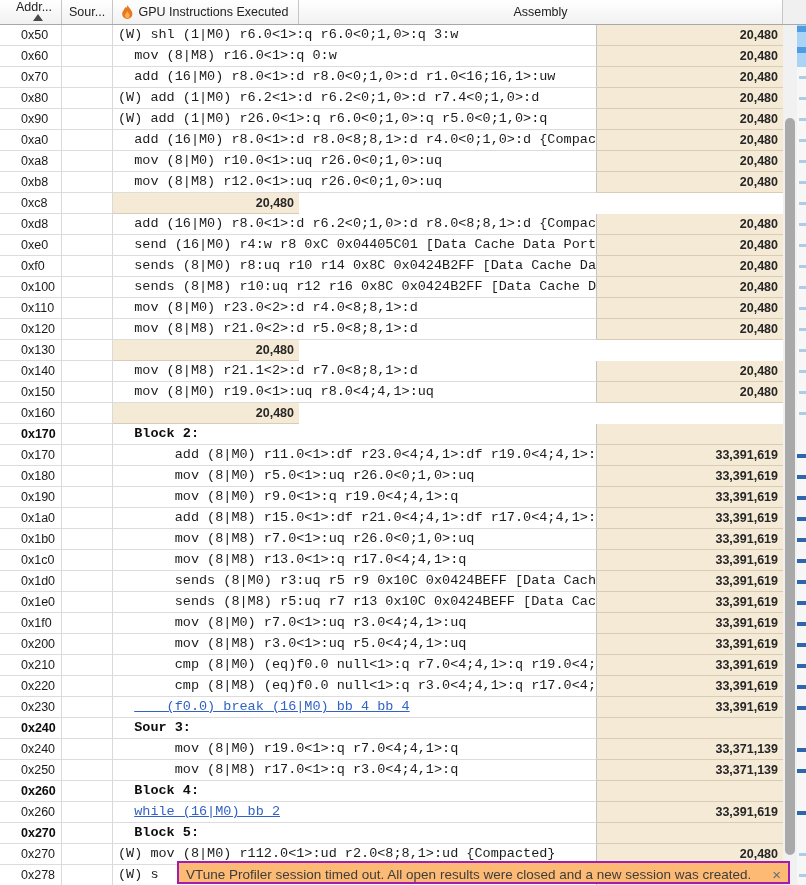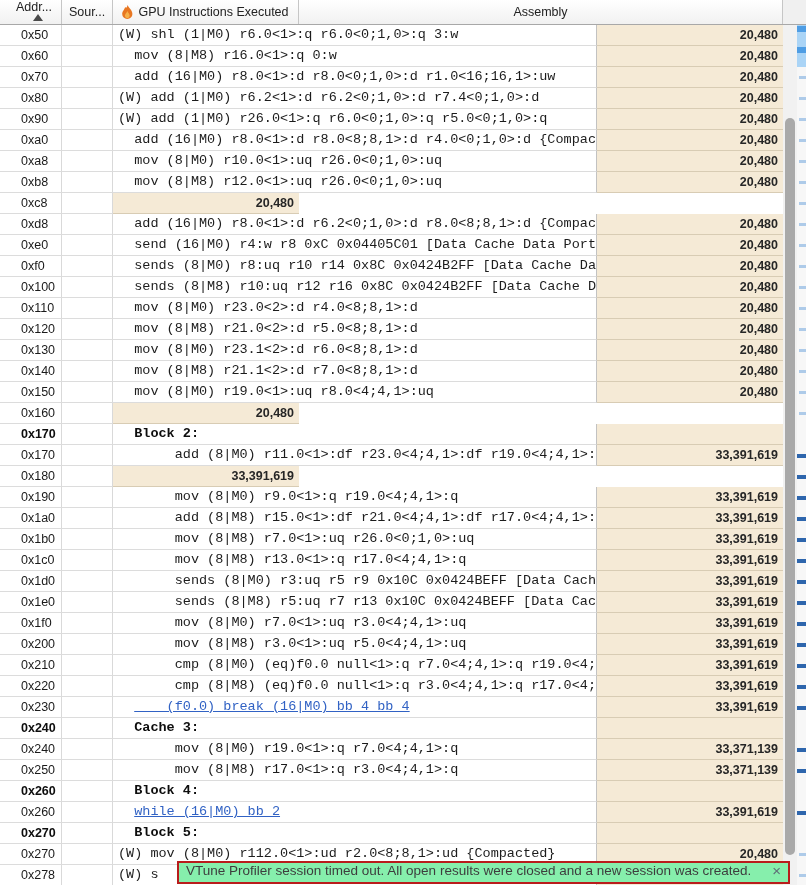--- a/index.html
+++ b/index.html
@@ -39,21 +39,21 @@
 
   
   .marker-bar{position:absolute;left:797px;top:25px;width:9px;height:860px;background:#f7f7f7;}
   .sel-block{position:absolute;left:0;width:9px;background:#aad4f6;}
   .dash-bright{position:absolute;left:0;width:9px;height:6px;background:#4e9de4;}
   .dash-light{position:absolute;left:2px;width:7px;height:3px;background:#aecbe9;}
   .dash-dark{position:absolute;left:0;width:9px;height:4px;background:#2e66ad;}
 
   
   .toast{position:absolute;left:177px;top:861px;width:613px;height:23px;box-sizing:border-box;
-      background:#86efac;border:2px solid #b91c1c;display:flex;align-items:flex-start;
+      background:#fdba74;border:2px solid #a21caf;display:flex;align-items:flex-end;
       padding:0 7px;font-size:13.5px;color:#3d3d3d;white-space:nowrap;overflow:hidden;z-index:5;}
   .toast-close{margin-left:auto;color:#5f6f77;font-size:15px;line-height:15px;cursor:pointer;padding-left:8px;}
 </style>
 </head>
 <body>
 
 <div id="app">
 
   <div class="grid-header">
     <div class="hcell hc-addr">
@@ -162,21 +162,20 @@
     </div>
       <div class="row">
       <div class="cell c-addr">0x120</div>
       <div class="cell c-sour"></div>
       <div class="cell c-asm">  mov (8|M8) r21.0&lt;2&gt;:d r5.0&lt;8;8,1&gt;:d</div>
       <div class="cell c-val">20,480</div>
     </div>
       <div class="row">
       <div class="cell c-addr">0x130</div>
       <div class="cell c-sour"></div>
-      <div class="cell c-asm">  mov (8|M0) r23.1&lt;2&gt;:d r6.0&lt;8;8,1&gt;:d</div>
       <div class="cell c-val">20,480</div>
     </div>
       <div class="row">
       <div class="cell c-addr">0x140</div>
       <div class="cell c-sour"></div>
       <div class="cell c-asm">  mov (8|M8) r21.1&lt;2&gt;:d r7.0&lt;8;8,1&gt;:d</div>
       <div class="cell c-val">20,480</div>
     </div>
       <div class="row">
       <div class="cell c-addr">0x150</div>
@@ -197,20 +196,21 @@
     </div>
       <div class="row">
       <div class="cell c-addr">0x170</div>
       <div class="cell c-sour"></div>
       <div class="cell c-asm">       add (8|M0) r11.0&lt;1&gt;:df r23.0&lt;4;4,1&gt;:df r19.0&lt;4;4,1&gt;:df</div>
       <div class="cell c-val">33,391,619</div>
     </div>
       <div class="row">
       <div class="cell c-addr">0x180</div>
       <div class="cell c-sour"></div>
+      <div class="cell c-asm">       mov (8|M0) r5.0&lt;1&gt;:uq r26.0&lt;0;1,0&gt;:uq</div>
       <div class="cell c-val">33,391,619</div>
     </div>
       <div class="row">
       <div class="cell c-addr">0x190</div>
       <div class="cell c-sour"></div>
       <div class="cell c-asm">       mov (8|M0) r9.0&lt;1&gt;:q r19.0&lt;4;4,1&gt;:q</div>
       <div class="cell c-val">33,391,619</div>
     </div>
       <div class="row">
       <div class="cell c-addr">0x1a0</div>
@@ -268,21 +268,21 @@
     </div>
       <div class="row">
       <div class="cell c-addr">0x230</div>
       <div class="cell c-sour"></div>
       <div class="cell c-asm"><span>  </span><a class="asm-link">    (f0.0) break (16|M0) bb_4 bb_4</a></div>
       <div class="cell c-val">33,391,619</div>
     </div>
       <div class="row">
       <div class="cell c-addr bold">0x240</div>
       <div class="cell c-sour"></div>
-      <div class="cell c-asm bold">  Cache 3:</div>
+      <div class="cell c-asm bold">  Sour 3:</div>
       <div class="cell c-val"></div>
     </div>
       <div class="row">
       <div class="cell c-addr">0x240</div>
       <div class="cell c-sour"></div>
       <div class="cell c-asm">       mov (8|M0) r19.0&lt;1&gt;:q r7.0&lt;4;4,1&gt;:q</div>
       <div class="cell c-val">33,371,139</div>
     </div>
       <div class="row">
       <div class="cell c-addr">0x250</div>

